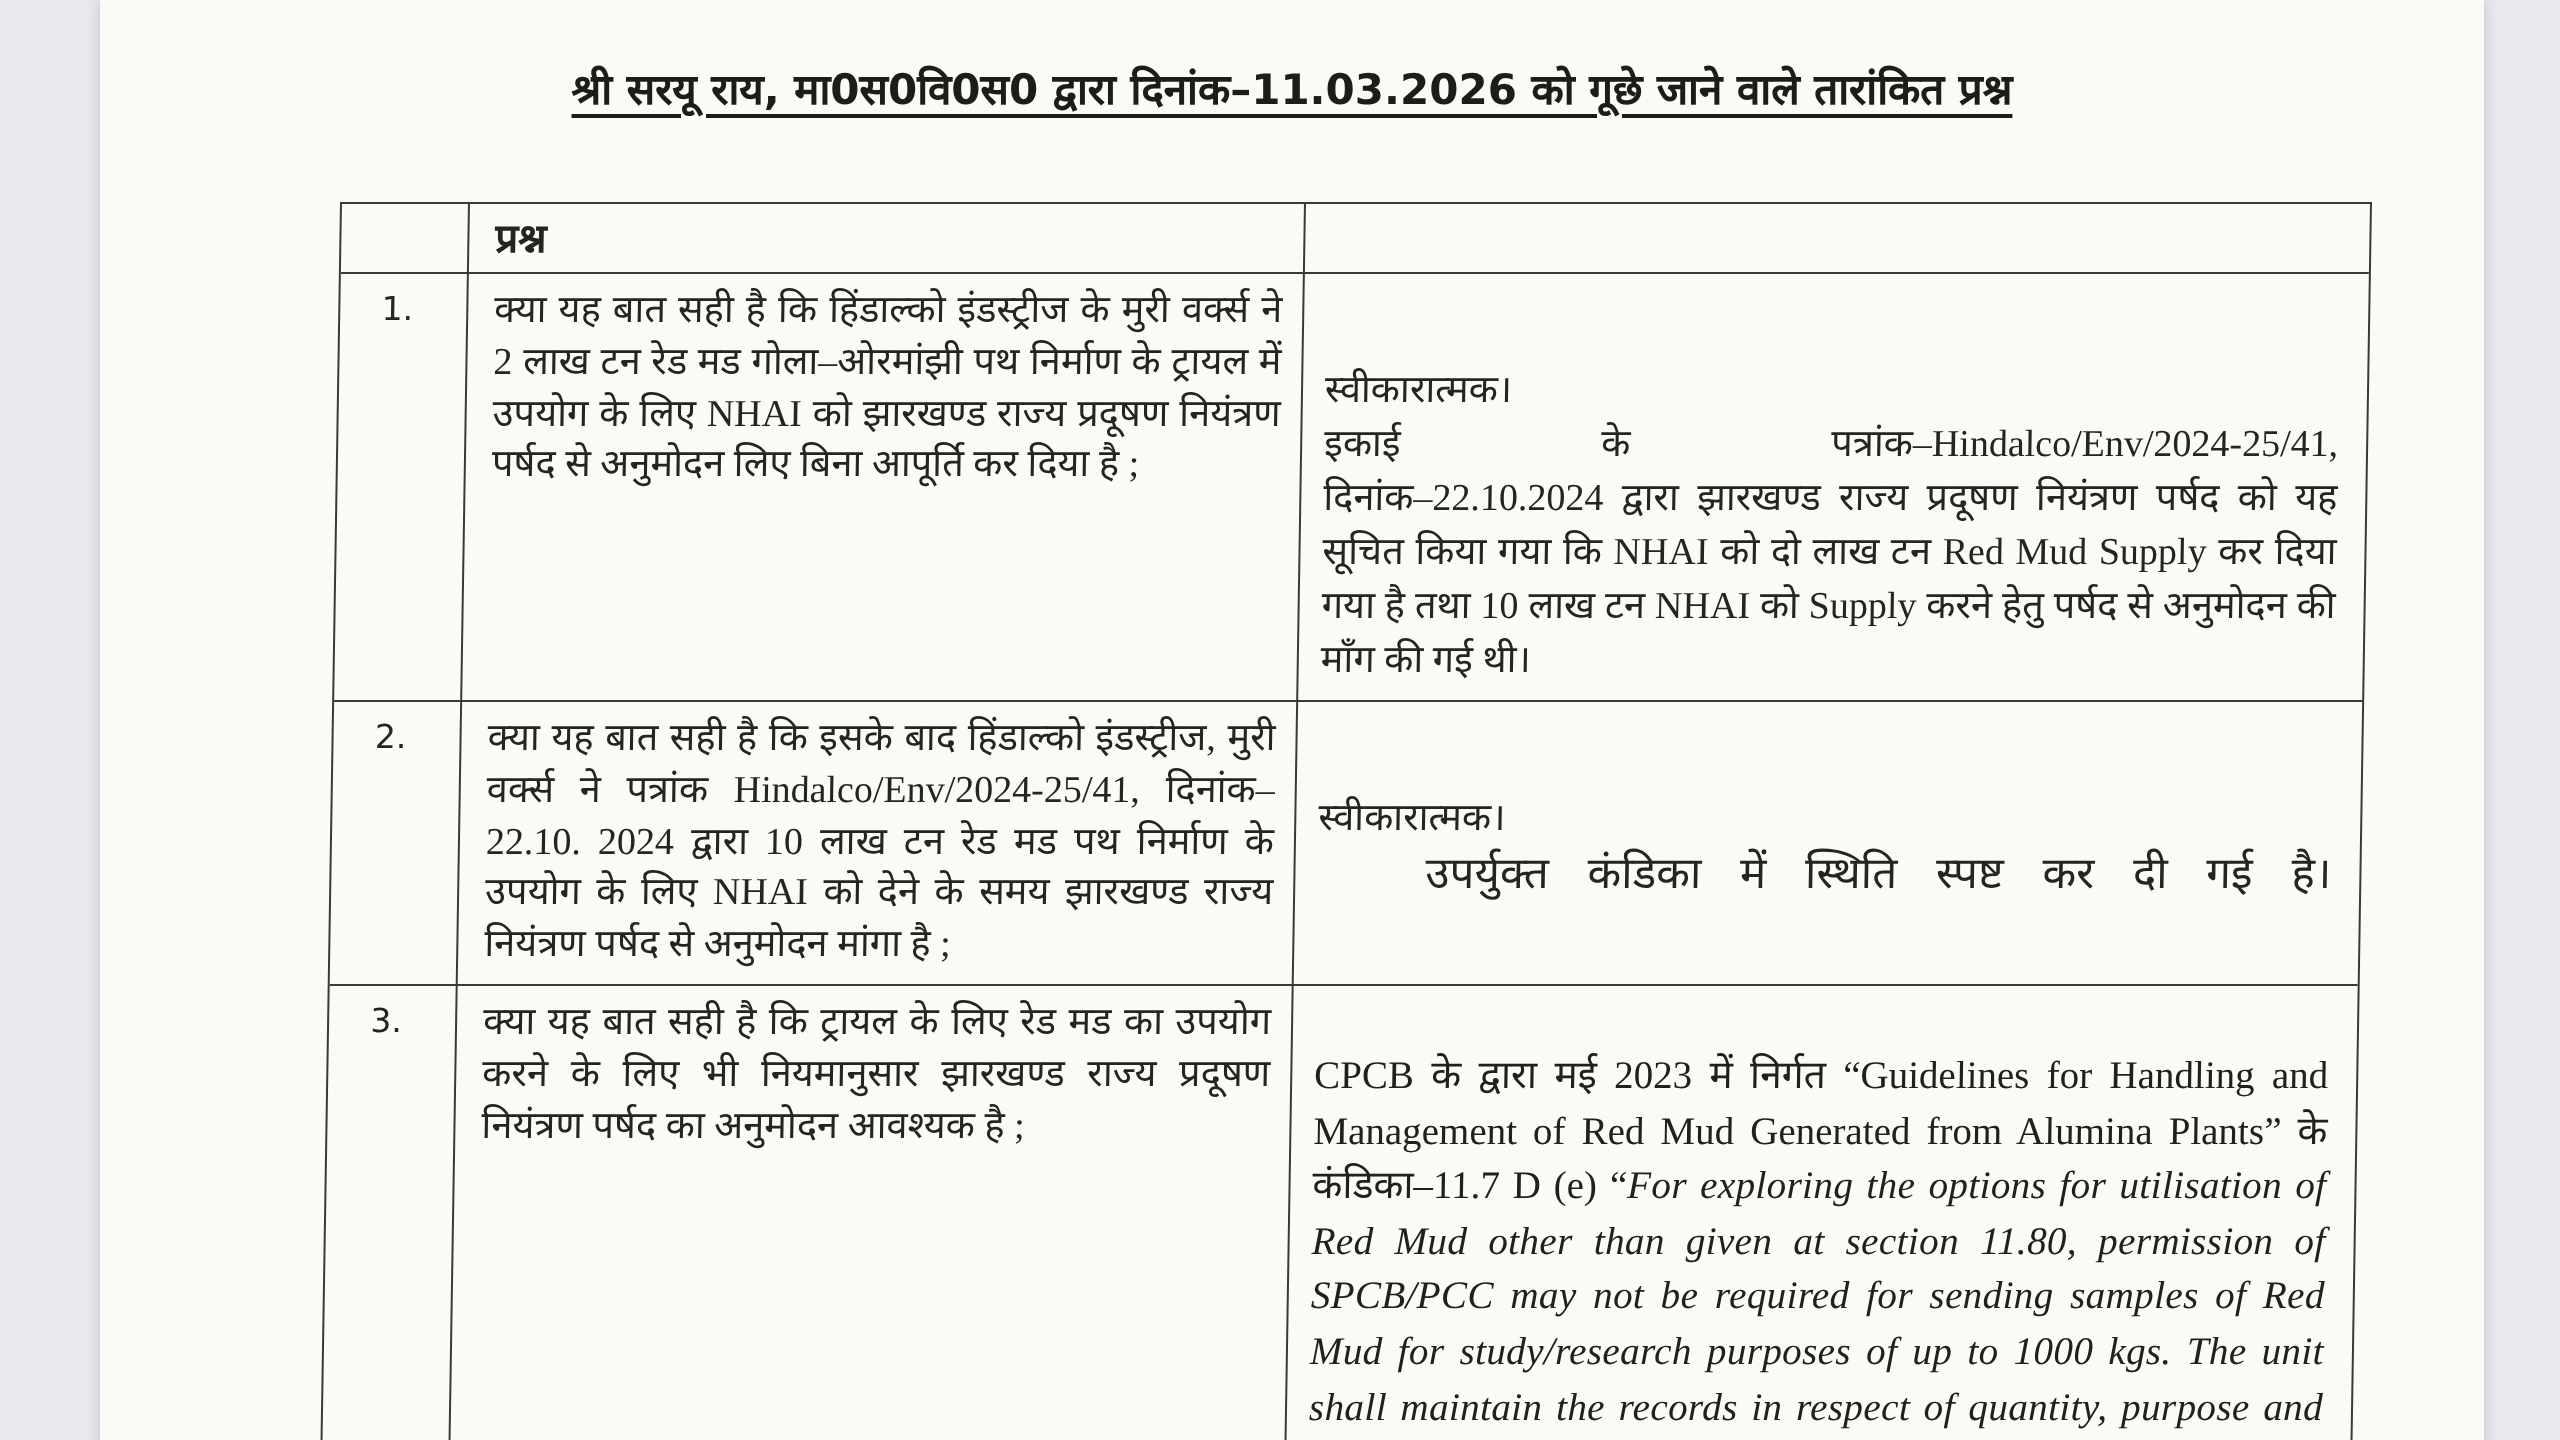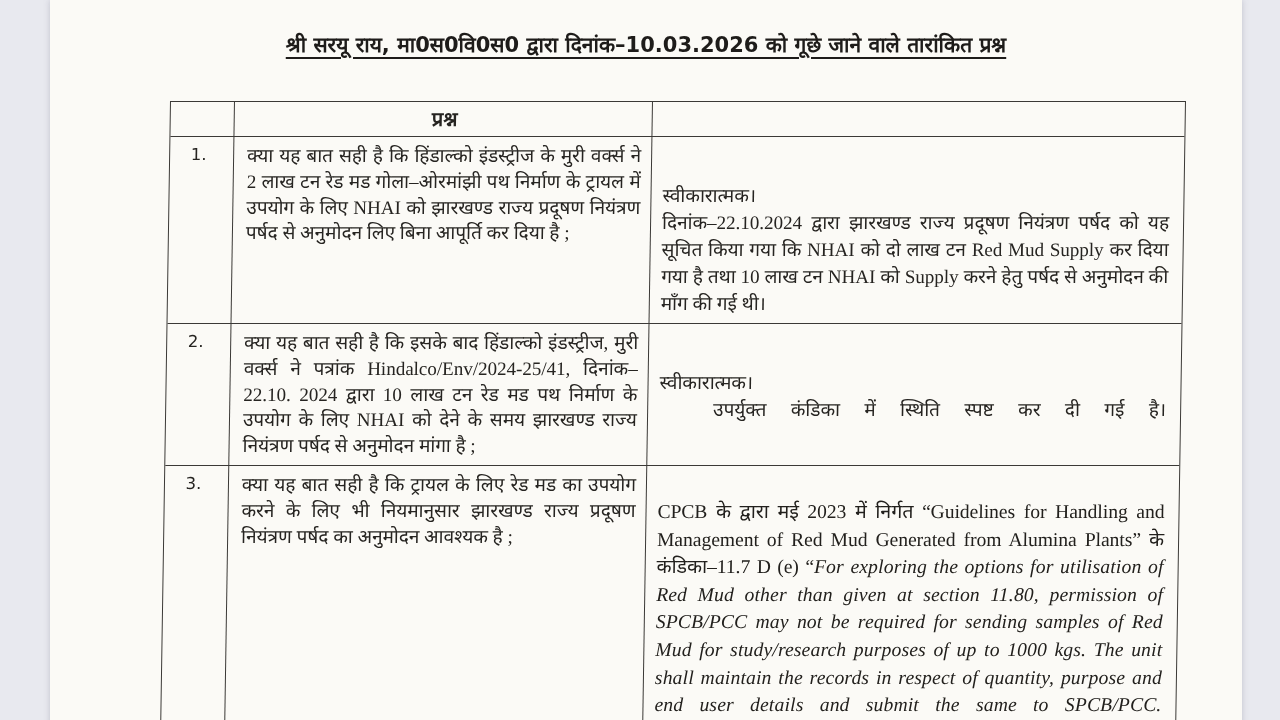--- a/index.html
+++ b/index.html
@@ -48,21 +48,21 @@
   .col-q {
     width: 418px; flex: 0 0 418px;
     border-right: 1.5px solid #3b3936;
     padding: 6px 10px 6px 13px;
   }
   .col-a {
     flex: 1 1 auto;
     padding: 6px 14px 6px 11px;
   }
   .header-row .col-q, .header-row .col-a {
-    text-align: center;
+    text-align: left;
     font-weight: bold;
     font-size: 20px;
     padding-top: 3px; padding-bottom: 4px;
   }
   .row-1 { min-height: 182px; }
   .row-2 { min-height: 131px; }
   .row-3 { min-height: 400px; }
   .q-par {
     font-family: "Liberation Serif", "DejaVu Sans", serif;
     font-size: 19px;
@@ -84,21 +84,21 @@
   }
   .a1-intro {
     font-family: "Liberation Serif", "DejaVu Sans", serif;
     font-size: 19px;
     line-height: 27px;
     text-align: justify;
     text-align-last: justify;
   }
   .a2-body {
     font-family: "Liberation Serif", "DejaVu Sans", serif;
-    font-size: 19px;
+    font-size: 22px;
     line-height: 27px;
     text-indent: 54px;
     text-align: justify;
     text-align-last: justify;
   }
   .guideline-par {
     margin-top: 26px;
     font-family: "Liberation Serif", "DejaVu Sans", serif;
     font-size: 19.5px;
     line-height: 27.6px;
@@ -107,37 +107,38 @@
   }
   .seg-italic { font-style: italic; letter-spacing: 0.2px; }
   .seg-normal { font-style: normal; }
 </style>
 </head>
 <body>
 
 <div class="scan-page">
 
   <div class="doc-title">
-    <div class="t-line">श्री सरयू राय, मा0स0वि0स0 द्वारा दिनांक–10.03.2026 को गूछे जाने वाले तारांकित प्रश्न</div>
+    <div class="t-line">श्री सरयू राय, मा0स0वि0स0 द्वारा दिनांक–11.03.2026 को गूछे जाने वाले तारांकित प्रश्न</div>
   </div>
 
   <div class="doc-table">
 
     <div class="t-row header-row">
       <div class="col-num"></div>
       <div class="col-q">प्रश्न</div>
     </div>
 
     <div class="t-row row-1">
       <div class="col-num">1.</div>
       <div class="col-q">
         <div class="q-par">क्या यह बात सही है कि हिंडाल्को इंडस्ट्रीज के मुरी वर्क्स ने 2 लाख टन रेड मड गोला–ओरमांझी पथ निर्माण के ट्रायल में उपयोग के लिए NHAI को झारखण्ड राज्य प्रदूषण नियंत्रण पर्षद से अनुमोदन लिए बिना आपूर्ति कर दिया है  ;</div>
       </div>
       <div class="col-a">
         <div class="a-status">स्वीकारात्मक।</div>
+        <div class="a1-intro">इकाई के पत्रांक–Hindalco/Env/2024-25/41,</div>
         <div class="a-par">दिनांक–22.10.2024 द्वारा झारखण्ड राज्य प्रदूषण नियंत्रण पर्षद को यह सूचित किया गया कि NHAI को दो लाख टन Red Mud Supply कर दिया गया है तथा 10 लाख टन NHAI को Supply करने हेतु पर्षद से अनुमोदन की माँग की गई थी।</div>
       </div>
     </div>
 
     <div class="t-row row-2">
       <div class="col-num">2.</div>
       <div class="col-q">
         <div class="q-par">क्या यह बात सही है कि इसके बाद हिंडाल्को इंडस्ट्रीज, मुरी वर्क्स ने पत्रांक Hindalco/Env/2024-25/41, दिनांक–22.10. 2024 द्वारा 10 लाख टन रेड मड पथ निर्माण के उपयोग के लिए NHAI को देने के समय झारखण्ड राज्य नियंत्रण पर्षद से अनुमोदन मांगा है ;</div>
       </div>
       <div class="col-a">

